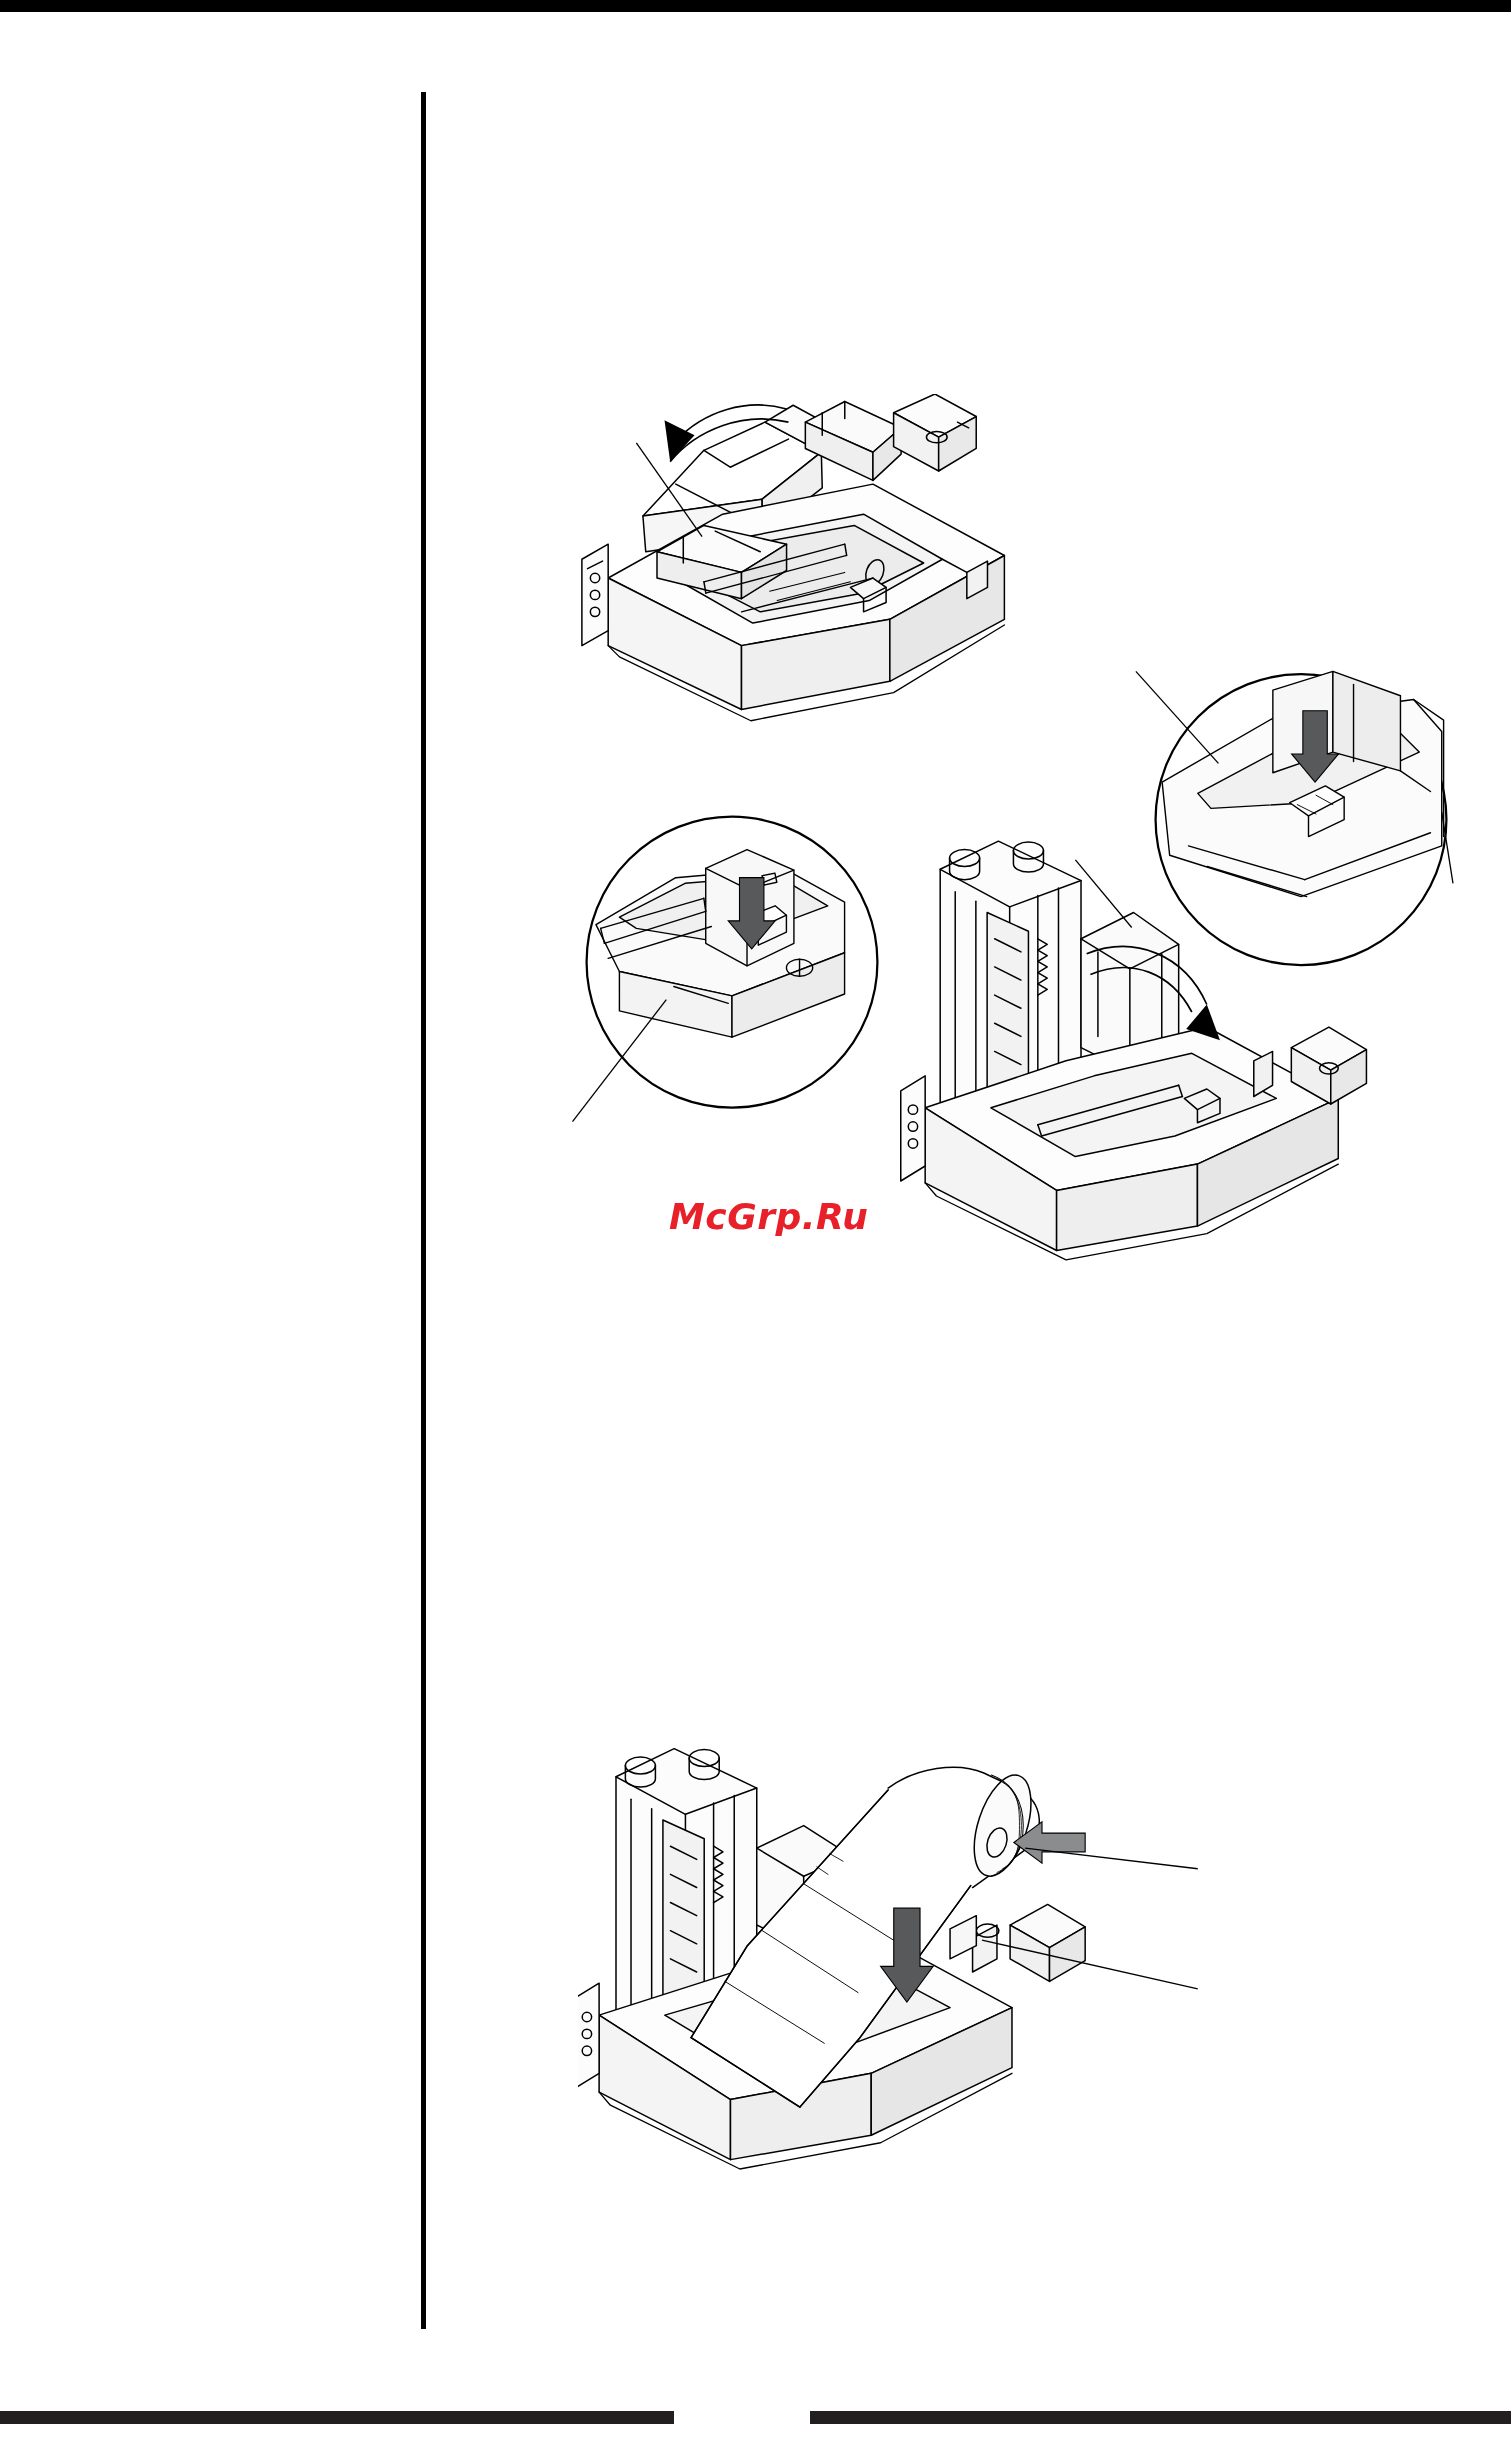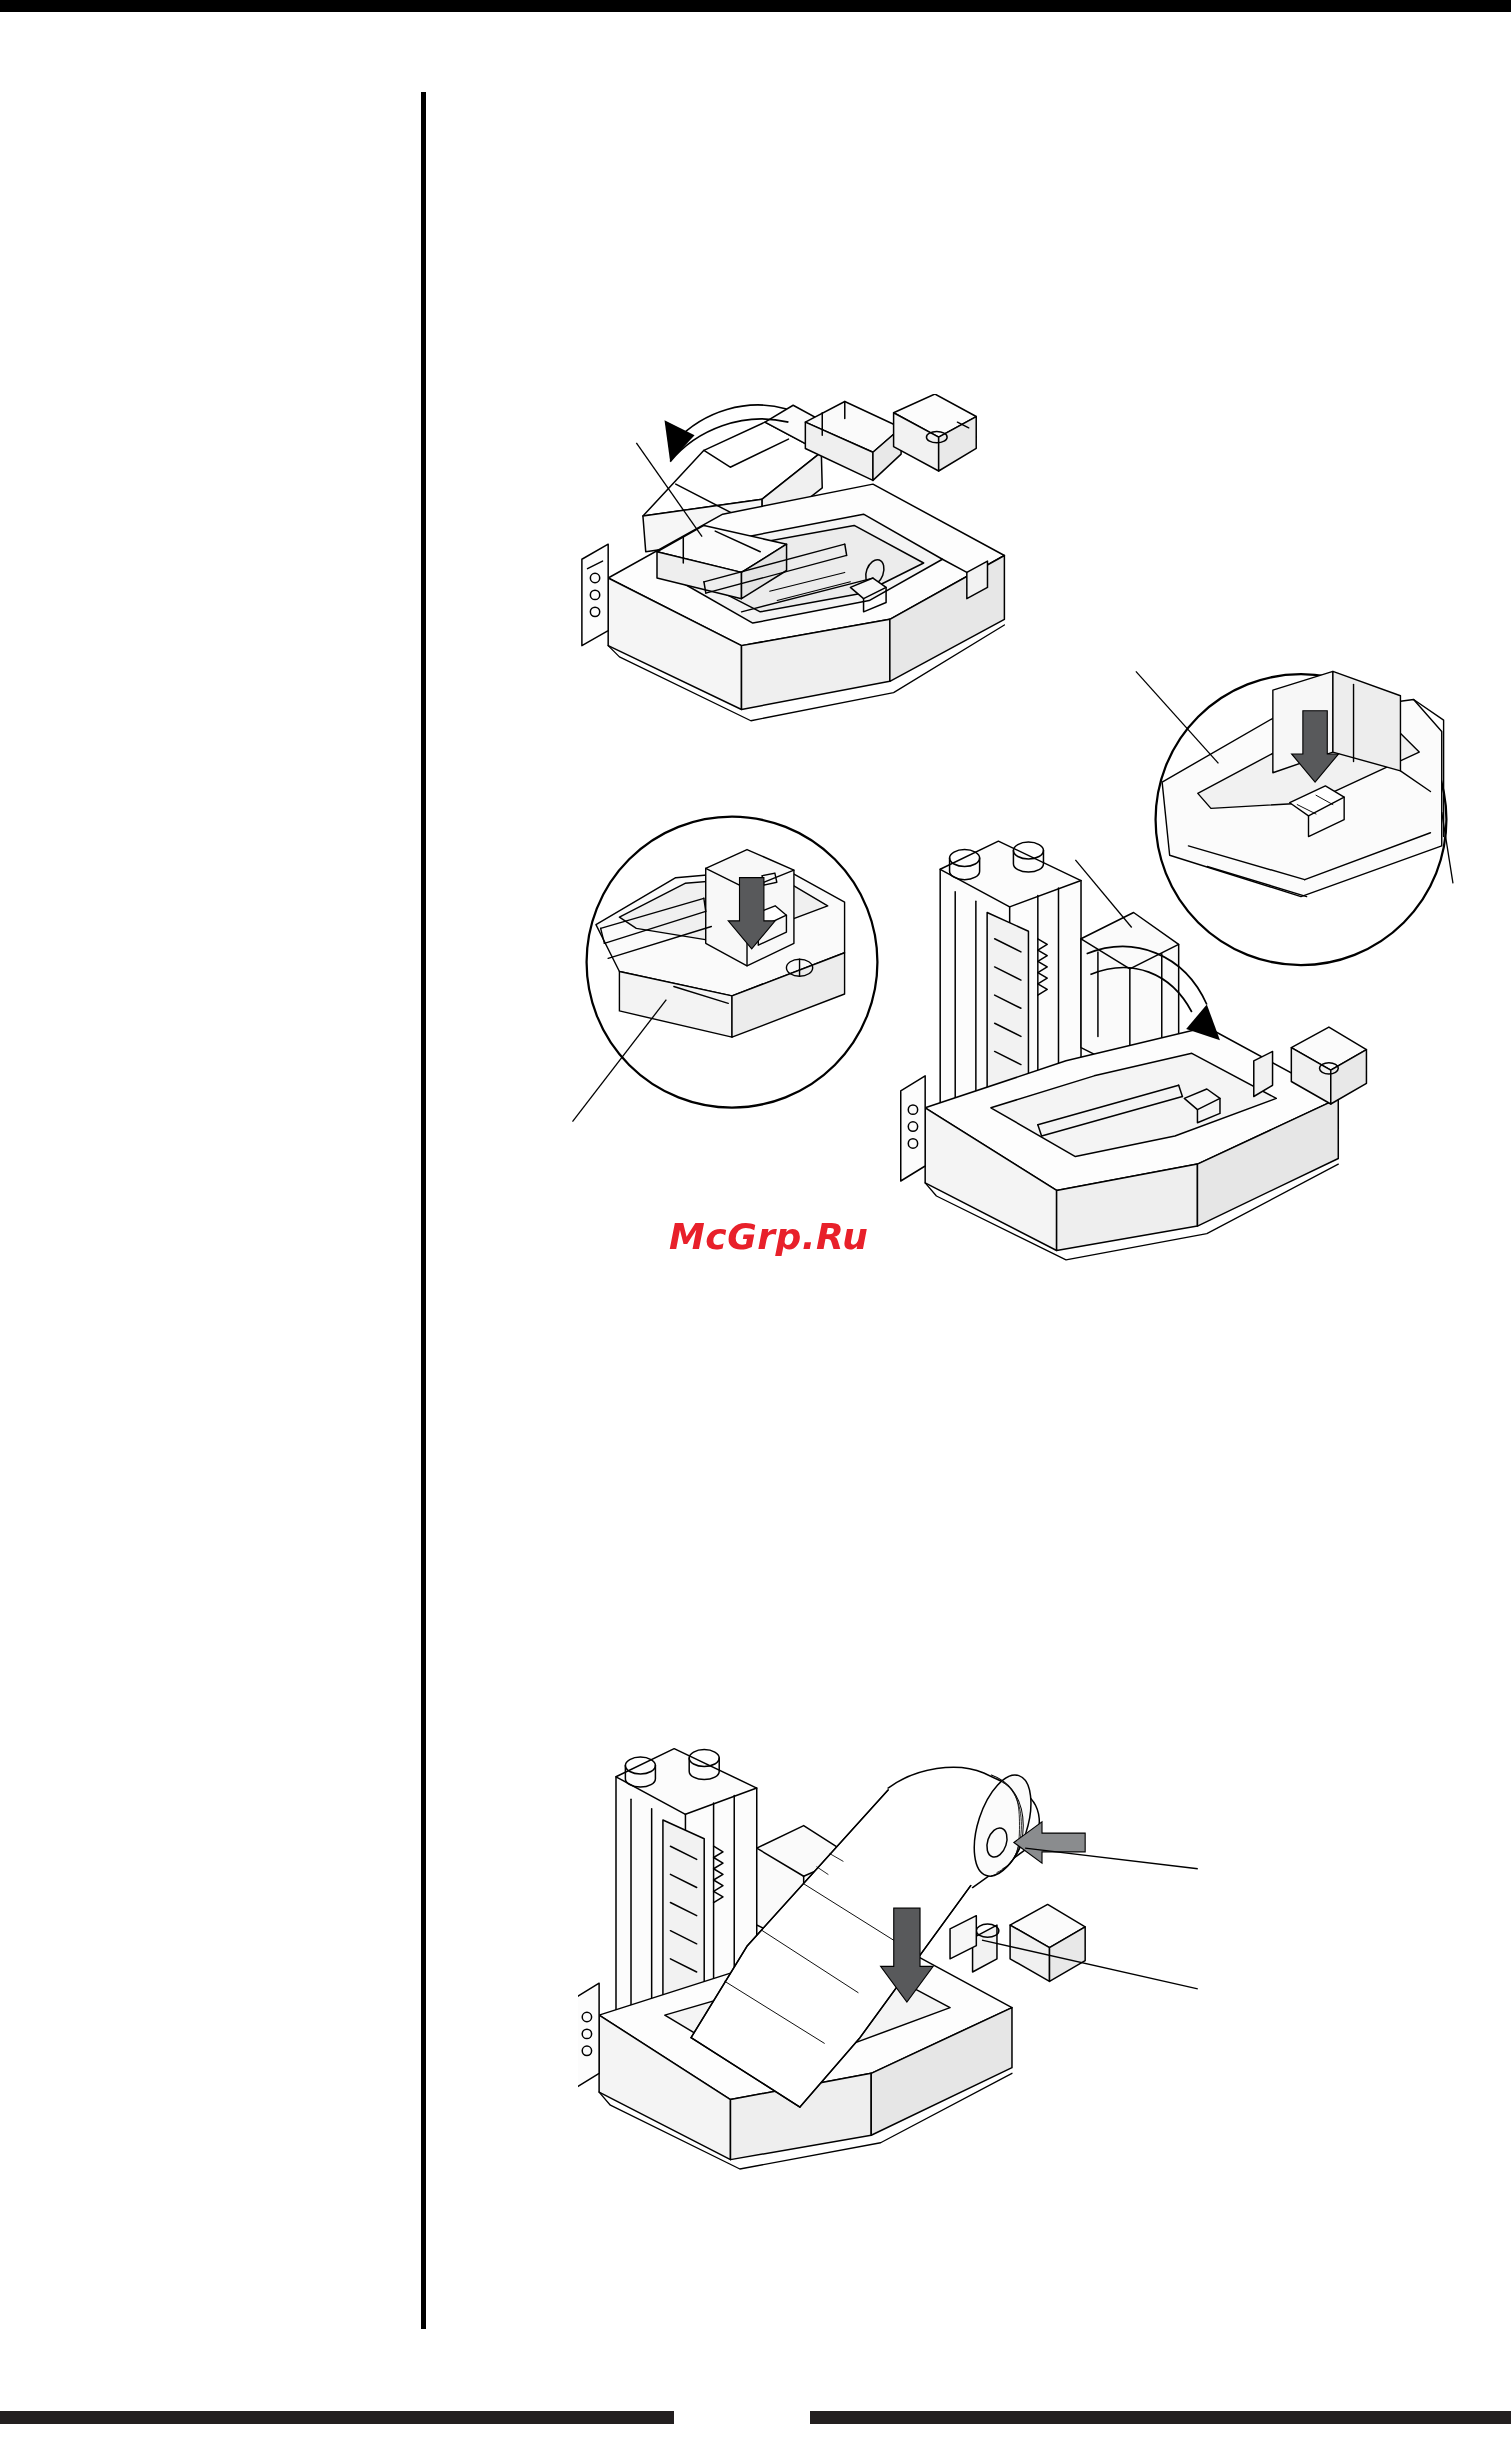--- a/index.html
+++ b/index.html
@@ -56,21 +56,20 @@
     position: absolute;
     left: 669px;
     top: 1196px;
     font-family: "DejaVu Sans", sans-serif;
     font-style: italic;
     font-weight: bold;
     font-size: 36px;
     color: #e8202a;
     letter-spacing: 0.5px;
     white-space: nowrap;
-    margin-top: 20px;
   }
   .fig {
     position: absolute;
   }
   .fig svg {
     display: block;
   }
 </style>
 </head>
 <body>

